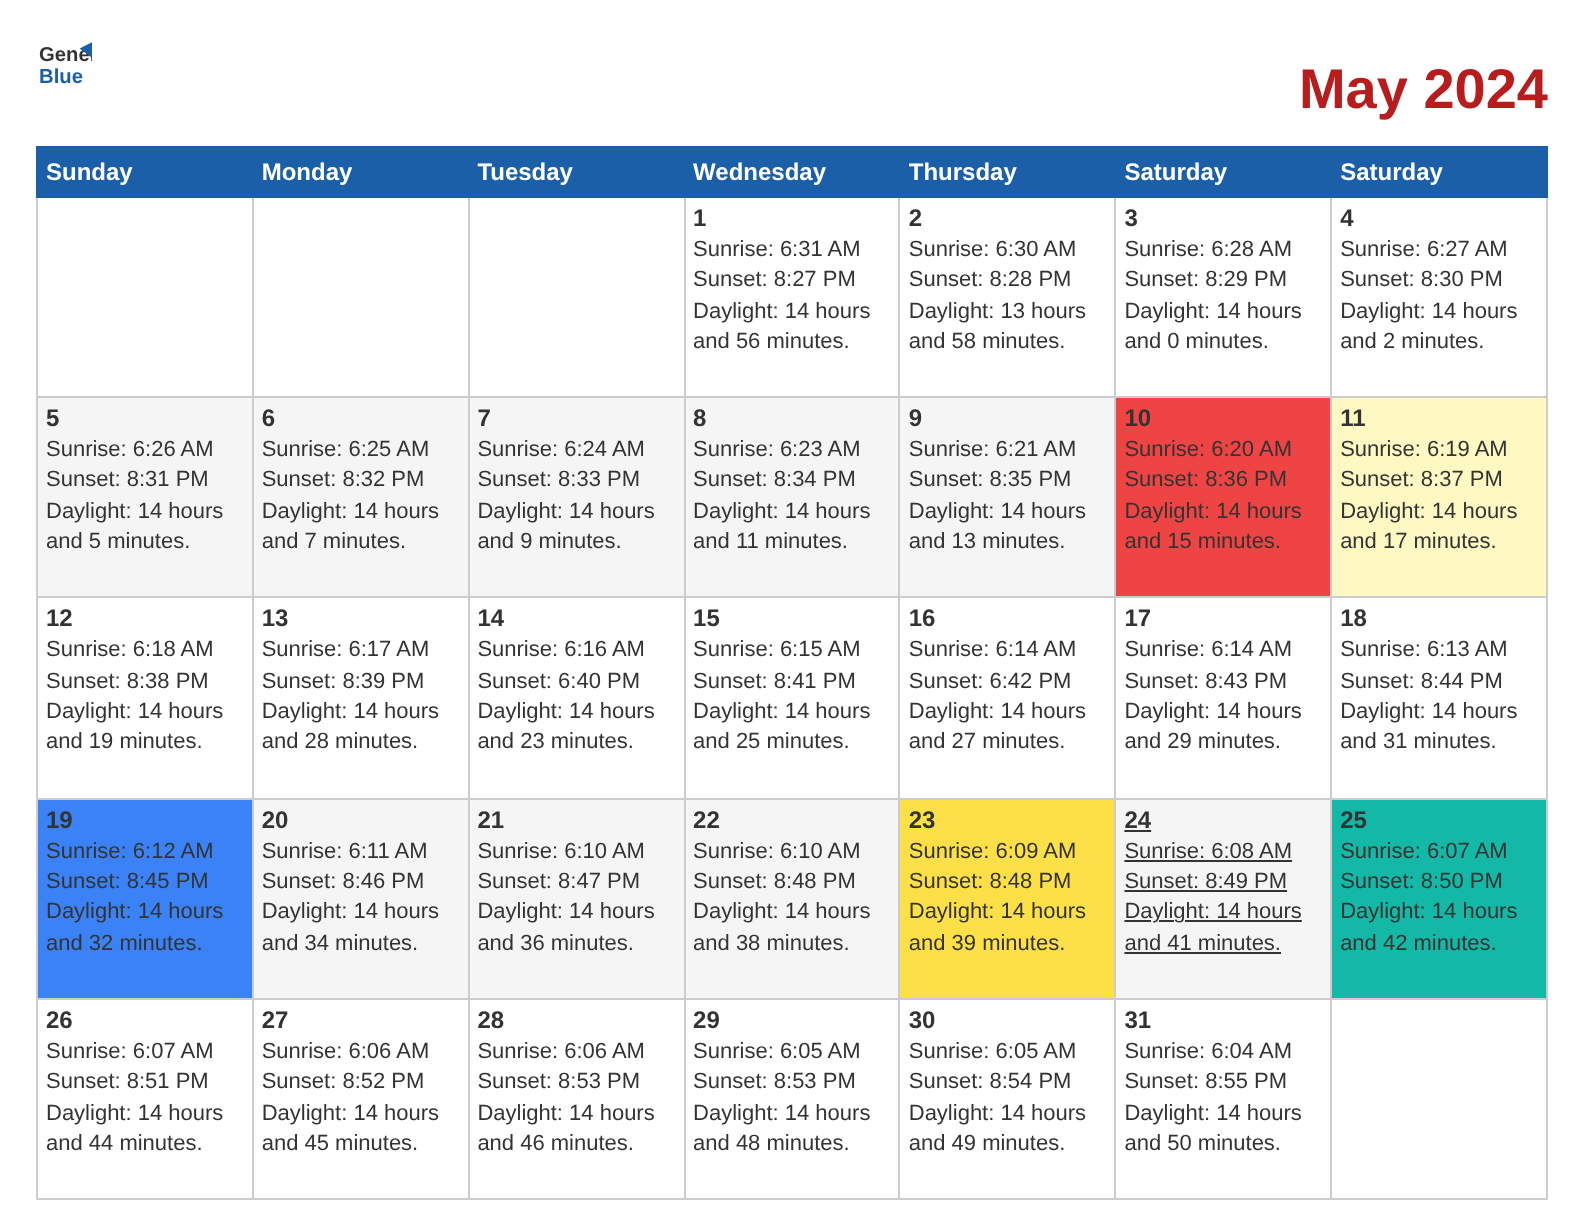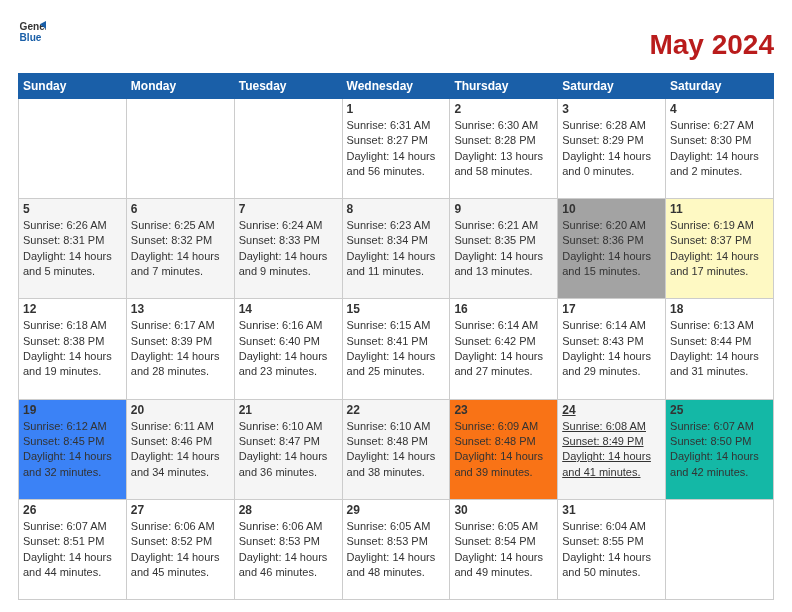--- a/index.html
+++ b/index.html
@@ -191,21 +191,21 @@
             </div>
           </td>
           <td style="background: rgb(245, 245, 245);">
             <div class="day-number">9</div>
             <div class="day-info">
               <div>Sunrise: 6:21 AM</div>
               <div>Sunset: 8:35 PM</div>
               <div>Daylight: 14 hours and 13 minutes.</div>
             </div>
           </td>
-          <td style="background: #a3a3a3;">
+          <td style="background: #ef4444;">
             <div class="day-number">10</div>
             <div class="day-info">
               <div>Sunrise: 6:20 AM</div>
               <div>Sunset: 8:36 PM</div>
               <div>Daylight: 14 hours and 15 minutes.</div>
             </div>
           </td>
           <td style="background: #fef9c3;">
             <div class="day-number">11</div>
             <div class="day-info">
@@ -299,21 +299,21 @@
             </div>
           </td>
           <td style="background: rgb(245, 245, 245);">
             <div class="day-number">22</div>
             <div class="day-info">
               <div>Sunrise: 6:10 AM</div>
               <div>Sunset: 8:48 PM</div>
               <div>Daylight: 14 hours and 38 minutes.</div>
             </div>
           </td>
-          <td style="background: #f97316; margin-top: 34px;">
+          <td style="background: #fde047; margin-top: 34px;">
             <div class="day-number">23</div>
             <div class="day-info">
               <div>Sunrise: 6:09 AM</div>
               <div>Sunset: 8:48 PM</div>
               <div>Daylight: 14 hours and 39 minutes.</div>
             </div>
           </td>
           <td style="background: rgb(245, 245, 245); text-decoration: underline;">
             <div class="day-number">24</div>
             <div class="day-info">

